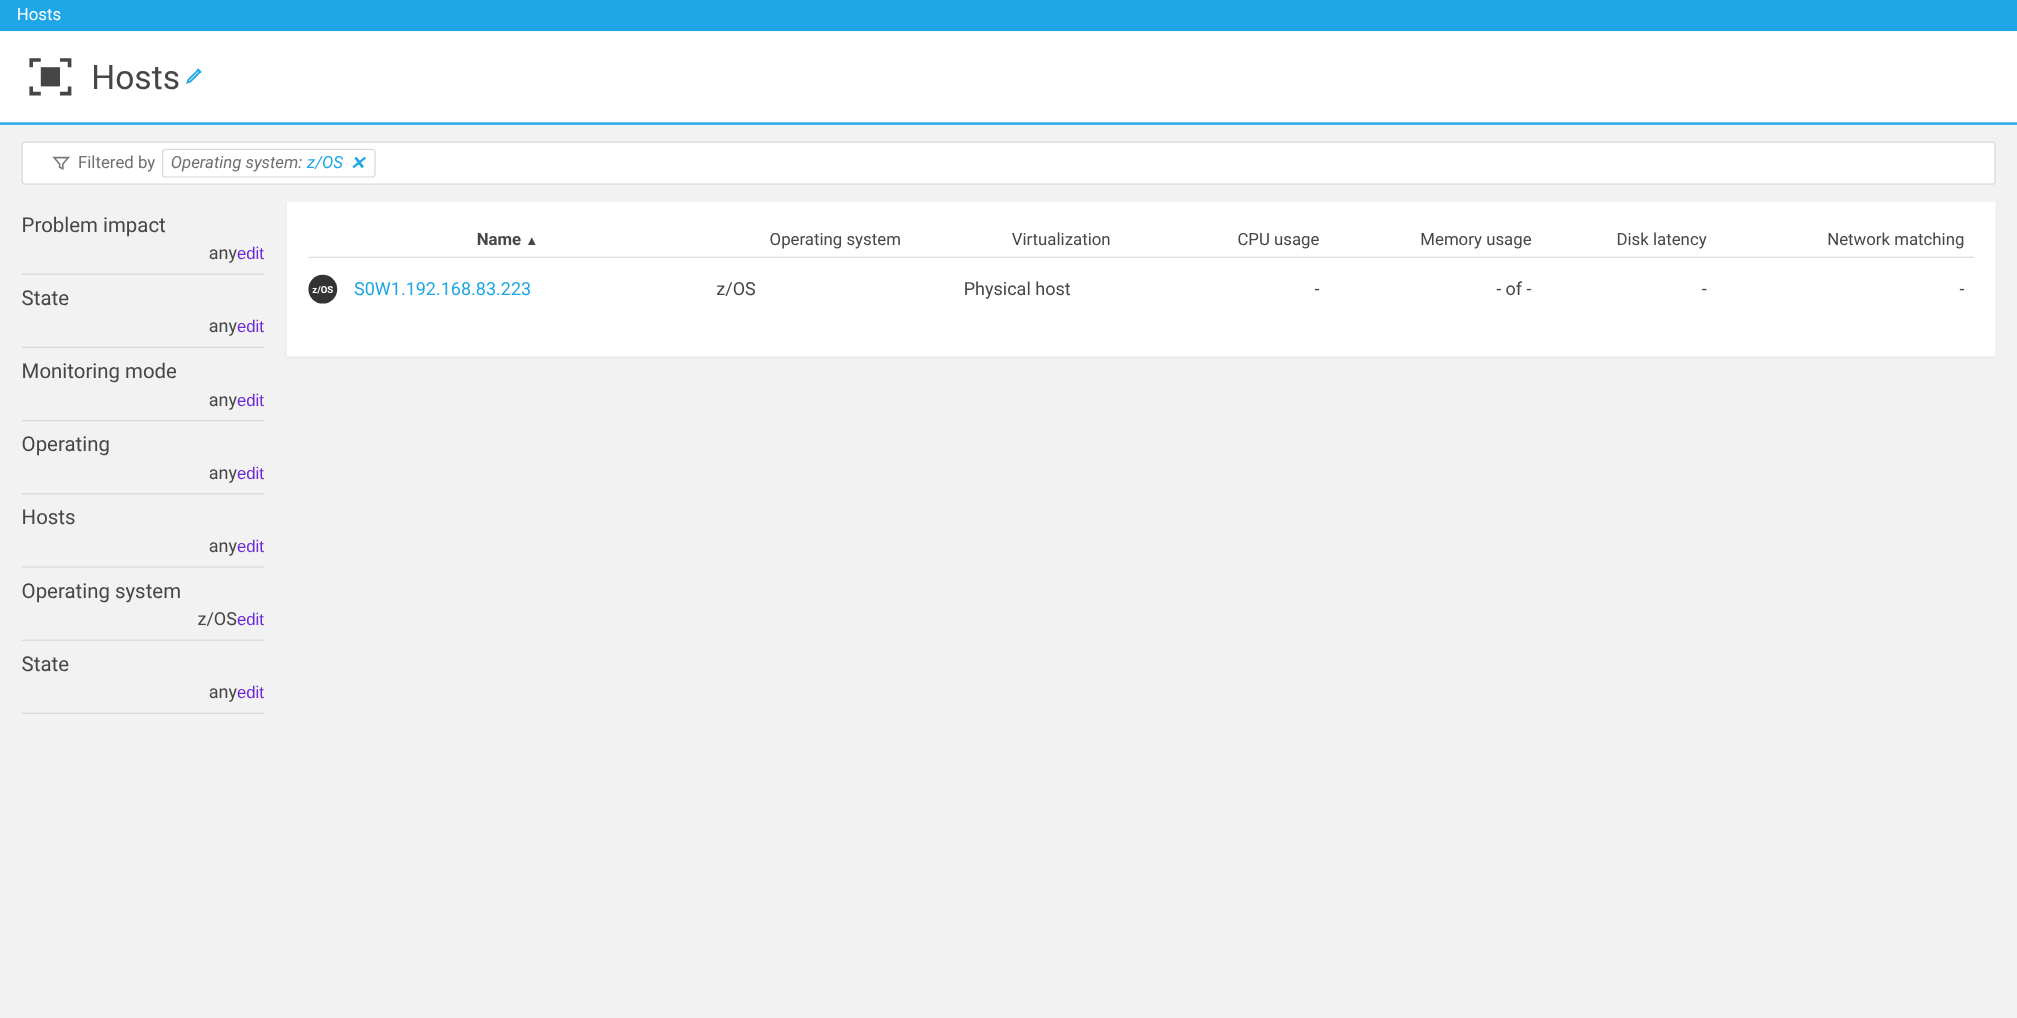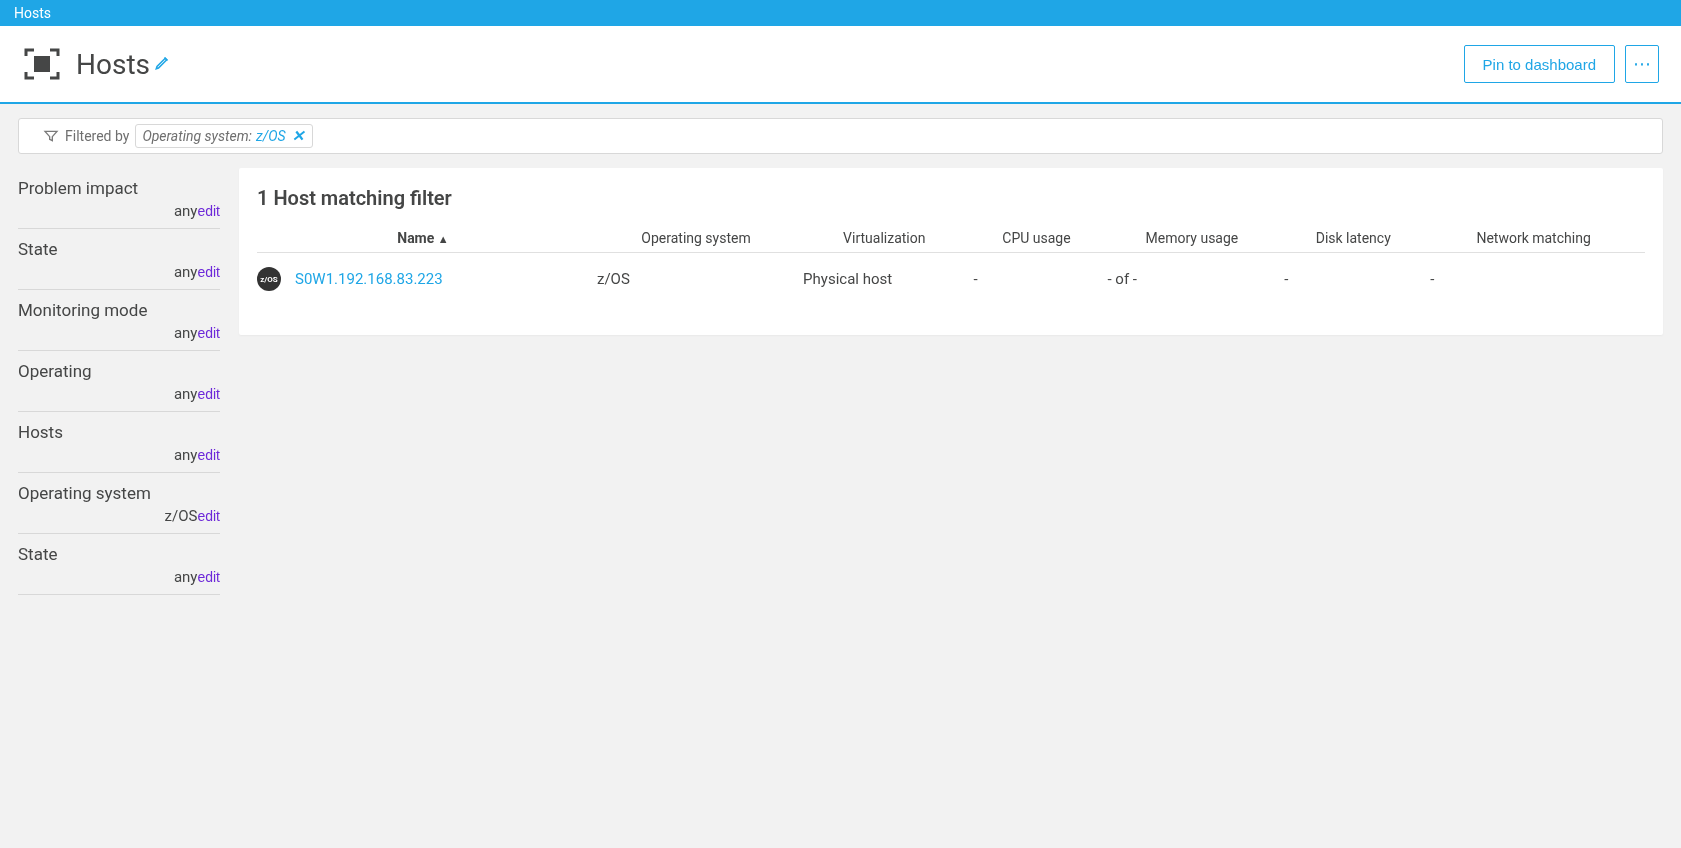--- a/index.html
+++ b/index.html
@@ -85,21 +85,21 @@
     flex:1; background:#fff; border-radius:2px; padding:18px 18px 30px 18px;
     box-shadow: 0 1px 2px rgba(0,0,0,0.04);
   }
   .main h2 { font-size:20px; font-weight:600; color:#454646; margin-bottom:14px;}
   table { width:100%; border-collapse:collapse; }
   thead th {
     text-align:center; font-size:14px; font-weight:400; color:#454646;
     border-bottom:1px solid #e0e0e0; padding:6px 8px 6px 0;
   }
   thead th.sorted { font-weight:700; }
-  thead th.num, tbody td.num { }
+  thead th.num, tbody td.num { text-align:right; }
   tbody td { padding:14px 8px 14px 0; color:#454646; font-size:15px;}
   .host-link { color:#1fa6e6; text-decoration:none; }
   .name-cell { display:flex; align-items:center; gap:14px; }
   .os-badge {
     width:24px; height:24px; border-radius:50%; background:#333; color:#fff;
     display:flex; align-items:center; justify-content:center; font-size:8px;
     font-weight:700;
   }
   .sort-ind { font-size:11px; }
 </style>
@@ -126,24 +126,20 @@
     <h1 class="page-title">
       <span>Hosts</span>
       <span class="pencil-icon">
         <svg width="18" height="18" viewBox="0 0 24 24" fill="none" stroke="#1fa6e6" stroke-width="2">
             <path d="M3 21l3-1 11-11-2-2L4 18l-1 3z"></path>
             <path d="M14 6l4 4"></path>
           </svg>
       </span>
     </h1>
   </div>
-  <div class="header-right">
-    <button class="btn-outline">Pin to dashboard</button>
-    <button class="btn-icon">⋯</button>
-  </div>
 </div>
 
 <div class="filter-bar-wrap">
   <div class="filter-bar">
     <span class="filter-icon">
       <svg width="16" height="16" viewBox="0 0 24 24" fill="none" stroke="#7a7a7a" stroke-width="2">
           <path d="M3 5h18l-7 8v6l-4-2v-4L3 5z"></path>
         </svg>
     </span>
     <span>Filtered by</span>
@@ -203,21 +199,20 @@
       <div class="sb-group">
         <div class="sb-title">State</div>
         <div class="sb-row">
           <span class="sb-value">any</span>
           <button class="sb-edit">edit</button>
         </div>
       </div>
     </aside>
 
   <section class="main">
-    <h2>1 Host matching filter</h2>
     <table>
       <thead>
         <tr>
           <th class="sorted">
             <span>Name</span>
             <span class="sort-ind">▲</span>
           </th>
           <th>Operating system</th>
           <th>Virtualization</th>
           <th class="num">CPU usage</th>

